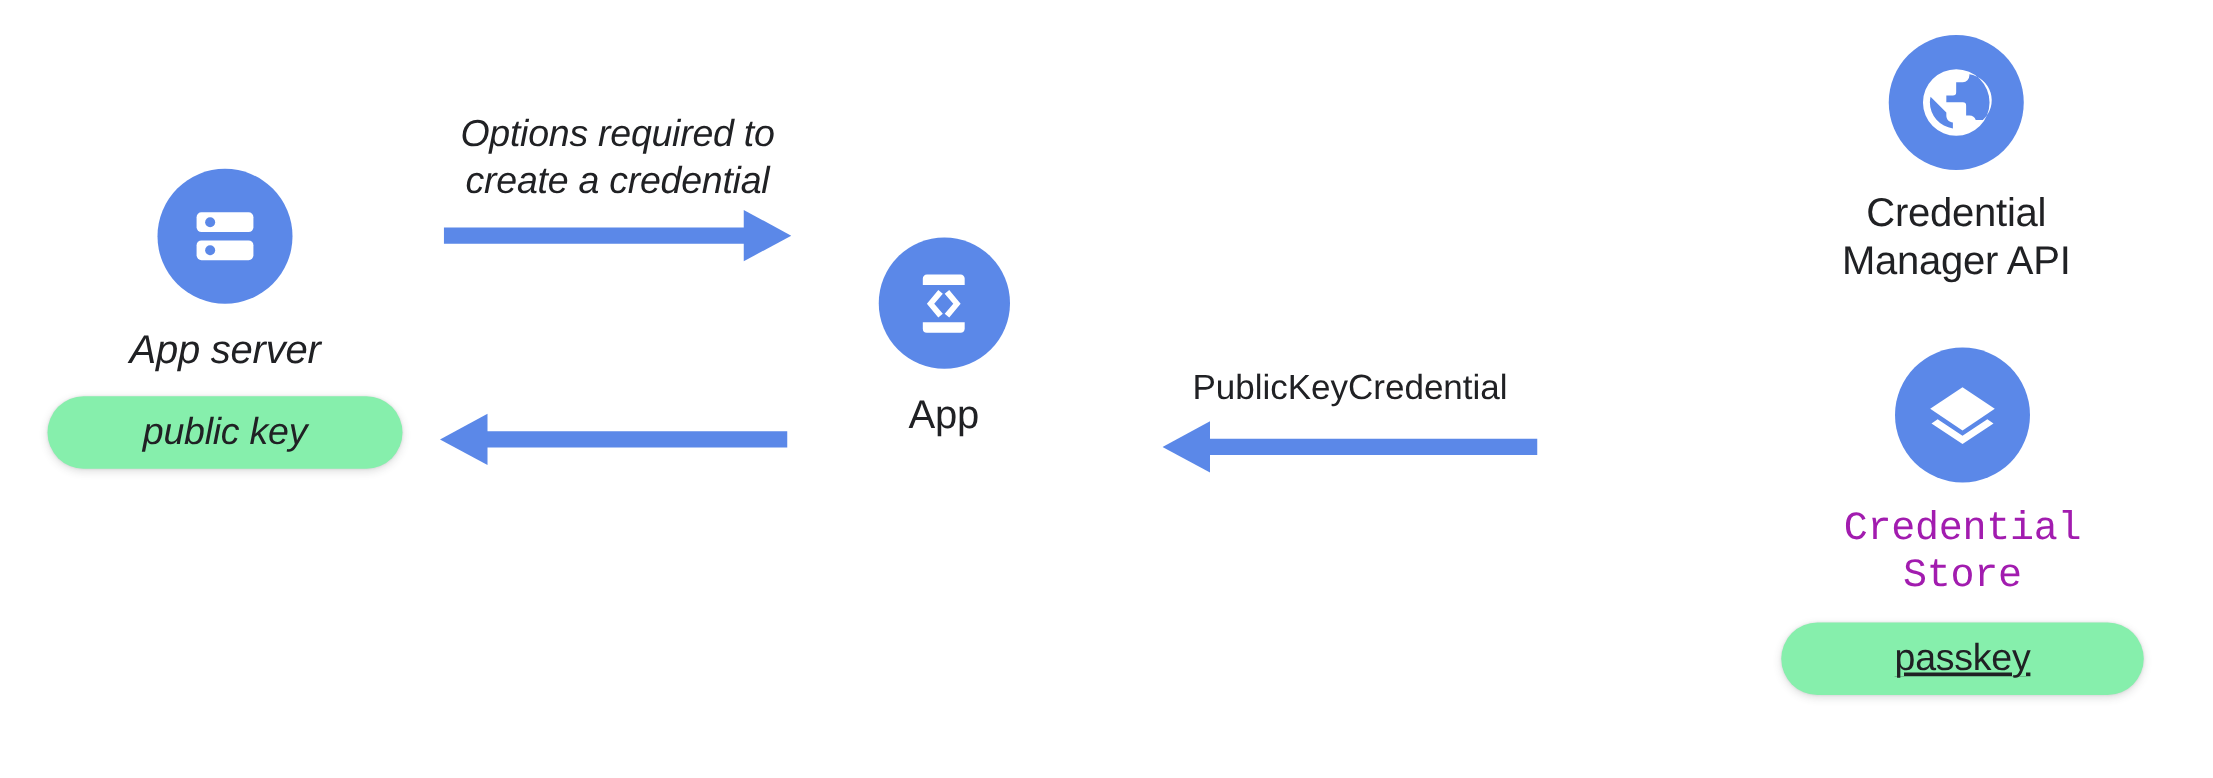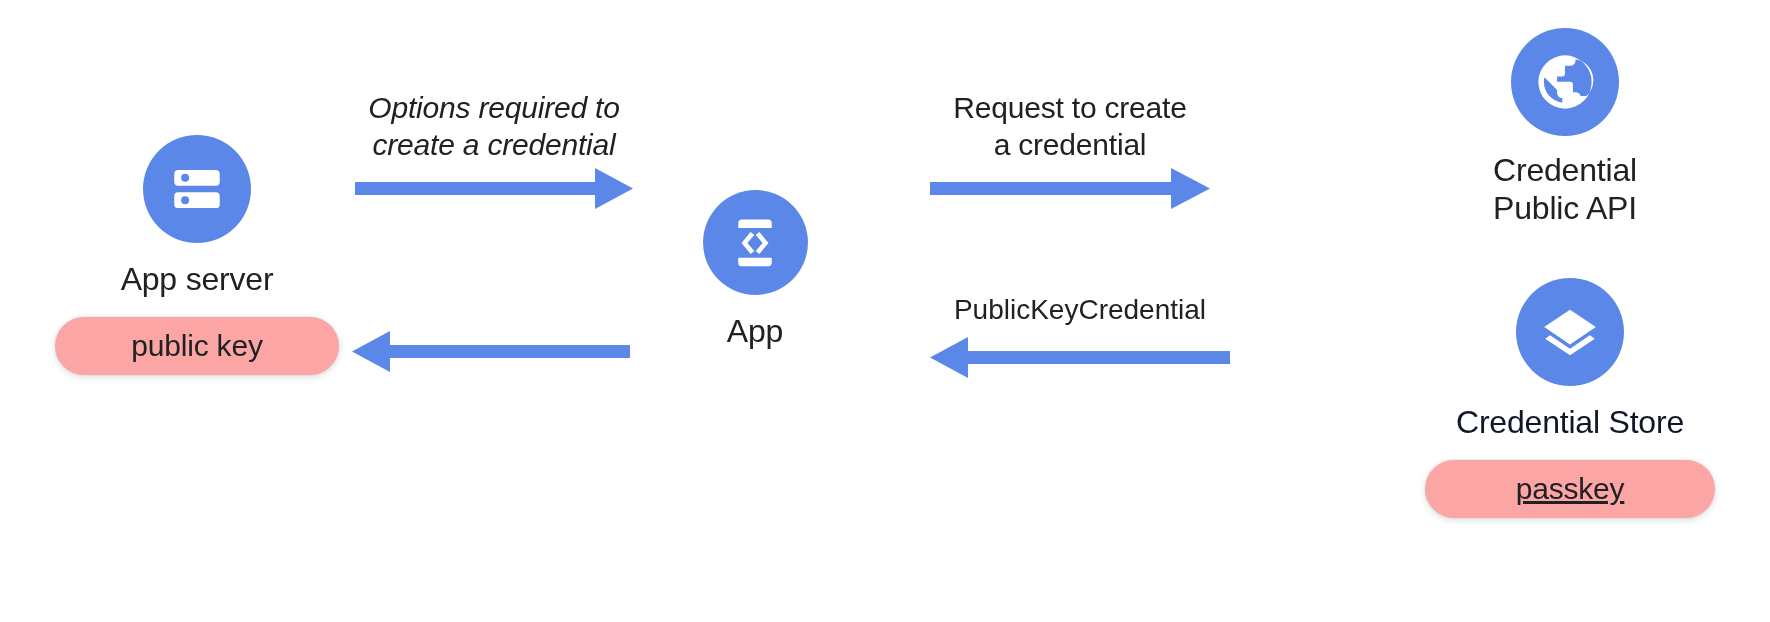--- a/index.html
+++ b/index.html
@@ -42,21 +42,21 @@
     color: #202124;
     text-align: center;
     line-height: 1.18;
     letter-spacing: -0.2px;
     white-space: pre-line;
     font-weight: 400;
   }
 
   
   .pill {
-    background: #fca5a5;
+    background: #86efac;
     border-radius: 999px;
     box-shadow: 0 2px 7px rgba(60,64,67,0.18), 0 0 2px rgba(60,64,67,0.14);
     display: flex;
     align-items: center;
     justify-content: center;
     color: #202124;
     letter-spacing: -0.2px;
   }
 
   
@@ -80,21 +80,21 @@
   
   .lbl-28 { font-size: 28px; }
   .lbl-30 { font-size: 30px; }
   .lbl-32 { font-size: 32px; }
 </style>
 </head>
 <body>
 
 <div id="stage" style="background: rgb(255, 255, 255);">
 
-  <div class="node" style="left:52px; top:135px; width:290px;">
+  <div class="node" style="left:35px; top:135px; width:290px;font-style:italic;">
     <div class="circle-icon" style="width: 108px; height: 108px; background: rgb(91, 136, 232);">
       <svg width="62" height="62" viewBox="0 0 24 24" aria-hidden="true">
         <rect x="3.2" y="4.6" width="17.6" height="6.1" rx="1.5" fill="#ffffff"></rect>
         <circle cx="7.4" cy="7.65" r="1.55" fill="#5b88e8"></circle>
         <rect x="3.2" y="13.3" width="17.6" height="6.1" rx="1.5" fill="#ffffff"></rect>
         <circle cx="7.4" cy="16.35" r="1.55" fill="#5b88e8"></circle>
       </svg>
     </div>
     <div class="node-label lbl-32" style="margin-top: 18px; color: rgb(32, 33, 36);">App server</div>
     <div class="pill lbl-30" style="margin-top: 18px; width: 284px; height: 58px; color: rgb(32, 33, 36);">public key</div>
@@ -121,51 +121,43 @@
       <svg width="60" height="60" viewBox="0 0 24 24" aria-hidden="true">
         <path d="M6.6 2.6h10.8c.72 0 1.3.58 1.3 1.3v2.1H5.3V3.9c0-.72.58-1.3 1.3-1.3z" fill="#ffffff"></path>
         <path d="M5.3 17.9h13.4V20c0 .72-.58 1.3-1.3 1.3H6.6A1.3 1.3 0 0 1 5.3 20v-2.1z" fill="#ffffff"></path>
         <path d="M10.25 7.6 6.6 12l3.65 4.4 1.45-1.2L8.95 12l2.75-3.2z" fill="#ffffff"></path>
         <path d="M13.75 7.6 17.4 12l-3.65 4.4-1.45-1.2L15.05 12 12.3 8.8z" fill="#ffffff"></path>
       </svg>
     </div>
     <div class="node-label lbl-32" style="margin-top: 18px; color: rgb(32, 33, 36);">App</div>
   </div>
 
-  <div class="arrow-group" style="left:930px; top:90px; width:280px; height:120px;">
-    <div class="arrow-label lbl-30" style="top: 0px; color: rgb(32, 33, 36);">Request to create
-a credential</div>
-    <svg class="arrow-svg" width="280" height="44" viewBox="0 0 280 44" style="top:76px; left:0;">
-      <rect x="0" y="16" width="243" height="13" fill="#5b88e8"></rect>
-      <polygon points="241,2 280,22.5 241,43" fill="#5b88e8"></polygon>
-    </svg>
-  </div>
 
   <div class="arrow-group" style="left:920px; top:293px; width:320px; height:90px;">
     <div class="arrow-label lbl-28 mono" style="top: 0px; color: rgb(32, 33, 36);">PublicKeyCredential</div>
     <svg class="arrow-svg" width="300" height="44" viewBox="0 0 300 44" style="top:42px; left:10px;">
       <rect x="36" y="16" width="264" height="13" fill="#5b88e8"></rect>
       <polygon points="38,2 0,22.5 38,43" fill="#5b88e8"></polygon>
     </svg>
   </div>
 
   <div class="node" style="left:1420px; top:28px; width:290px;">
     <div class="circle-icon" style="width: 108px; height: 108px; background: rgb(91, 136, 232);">
       <svg width="68" height="68" viewBox="0 0 24 24" aria-hidden="true">
         <path d="M12 2.6A9.4 9.4 0 1 0 12 21.4 9.4 9.4 0 0 0 12 2.6zm-.95 16.72a7.45 7.45 0 0 1-6.5-7.32c0-.57.07-1.12.2-1.65l4.45 4.45v.95c0 1.03.84 1.87 1.85 1.87v1.7zm6.45-2.38a1.85 1.85 0 0 0-1.76-1.29h-.95v-2.8a.93.93 0 0 0-.93-.93H9.2v-1.87h1.85a.93.93 0 0 0 .93-.93V6.25h1.87a1.87 1.87 0 0 0 1.86-1.86v-.38a7.44 7.44 0 0 1 3.79 12.93z" fill="#ffffff"></path>
       </svg>
     </div>
     <div class="node-label lbl-32" style="margin-top: 16px; color: rgb(32, 33, 36);">Credential
-Public API</div>
+Manager API</div>
   </div>
 
   <div class="node" style="left:1425px; top:278px; width:290px;">
     <div class="circle-icon" style="width: 108px; height: 108px; background: rgb(91, 136, 232);">
       <svg width="62" height="62" viewBox="0 0 24 24" aria-hidden="true">
         <polygon points="12,3.4 22,10.1 12,16.8 2,10.1" fill="#ffffff"></polygon>
         <polygon points="4.3,13.3 12,18.45 19.7,13.3 21.6,14.6 12,21.0 2.4,14.6" fill="#ffffff"></polygon>
       </svg>
     </div>
-    <div class="node-label lbl-32" style="margin-top: 18px; color: #0f172a;">Credential Store</div>
+    <div class="node-label lbl-32" style="margin-top: 18px; color: #a21caf; font-family: Liberation Mono, monospace;">Credential Store</div>
     <div class="pill lbl-30" style="margin-top: 18px; width: 290px; height: 58px; color: rgb(32, 33, 36); text-decoration: underline;">passkey</div>
   </div>
 
 </div>
 
 </body></html>

